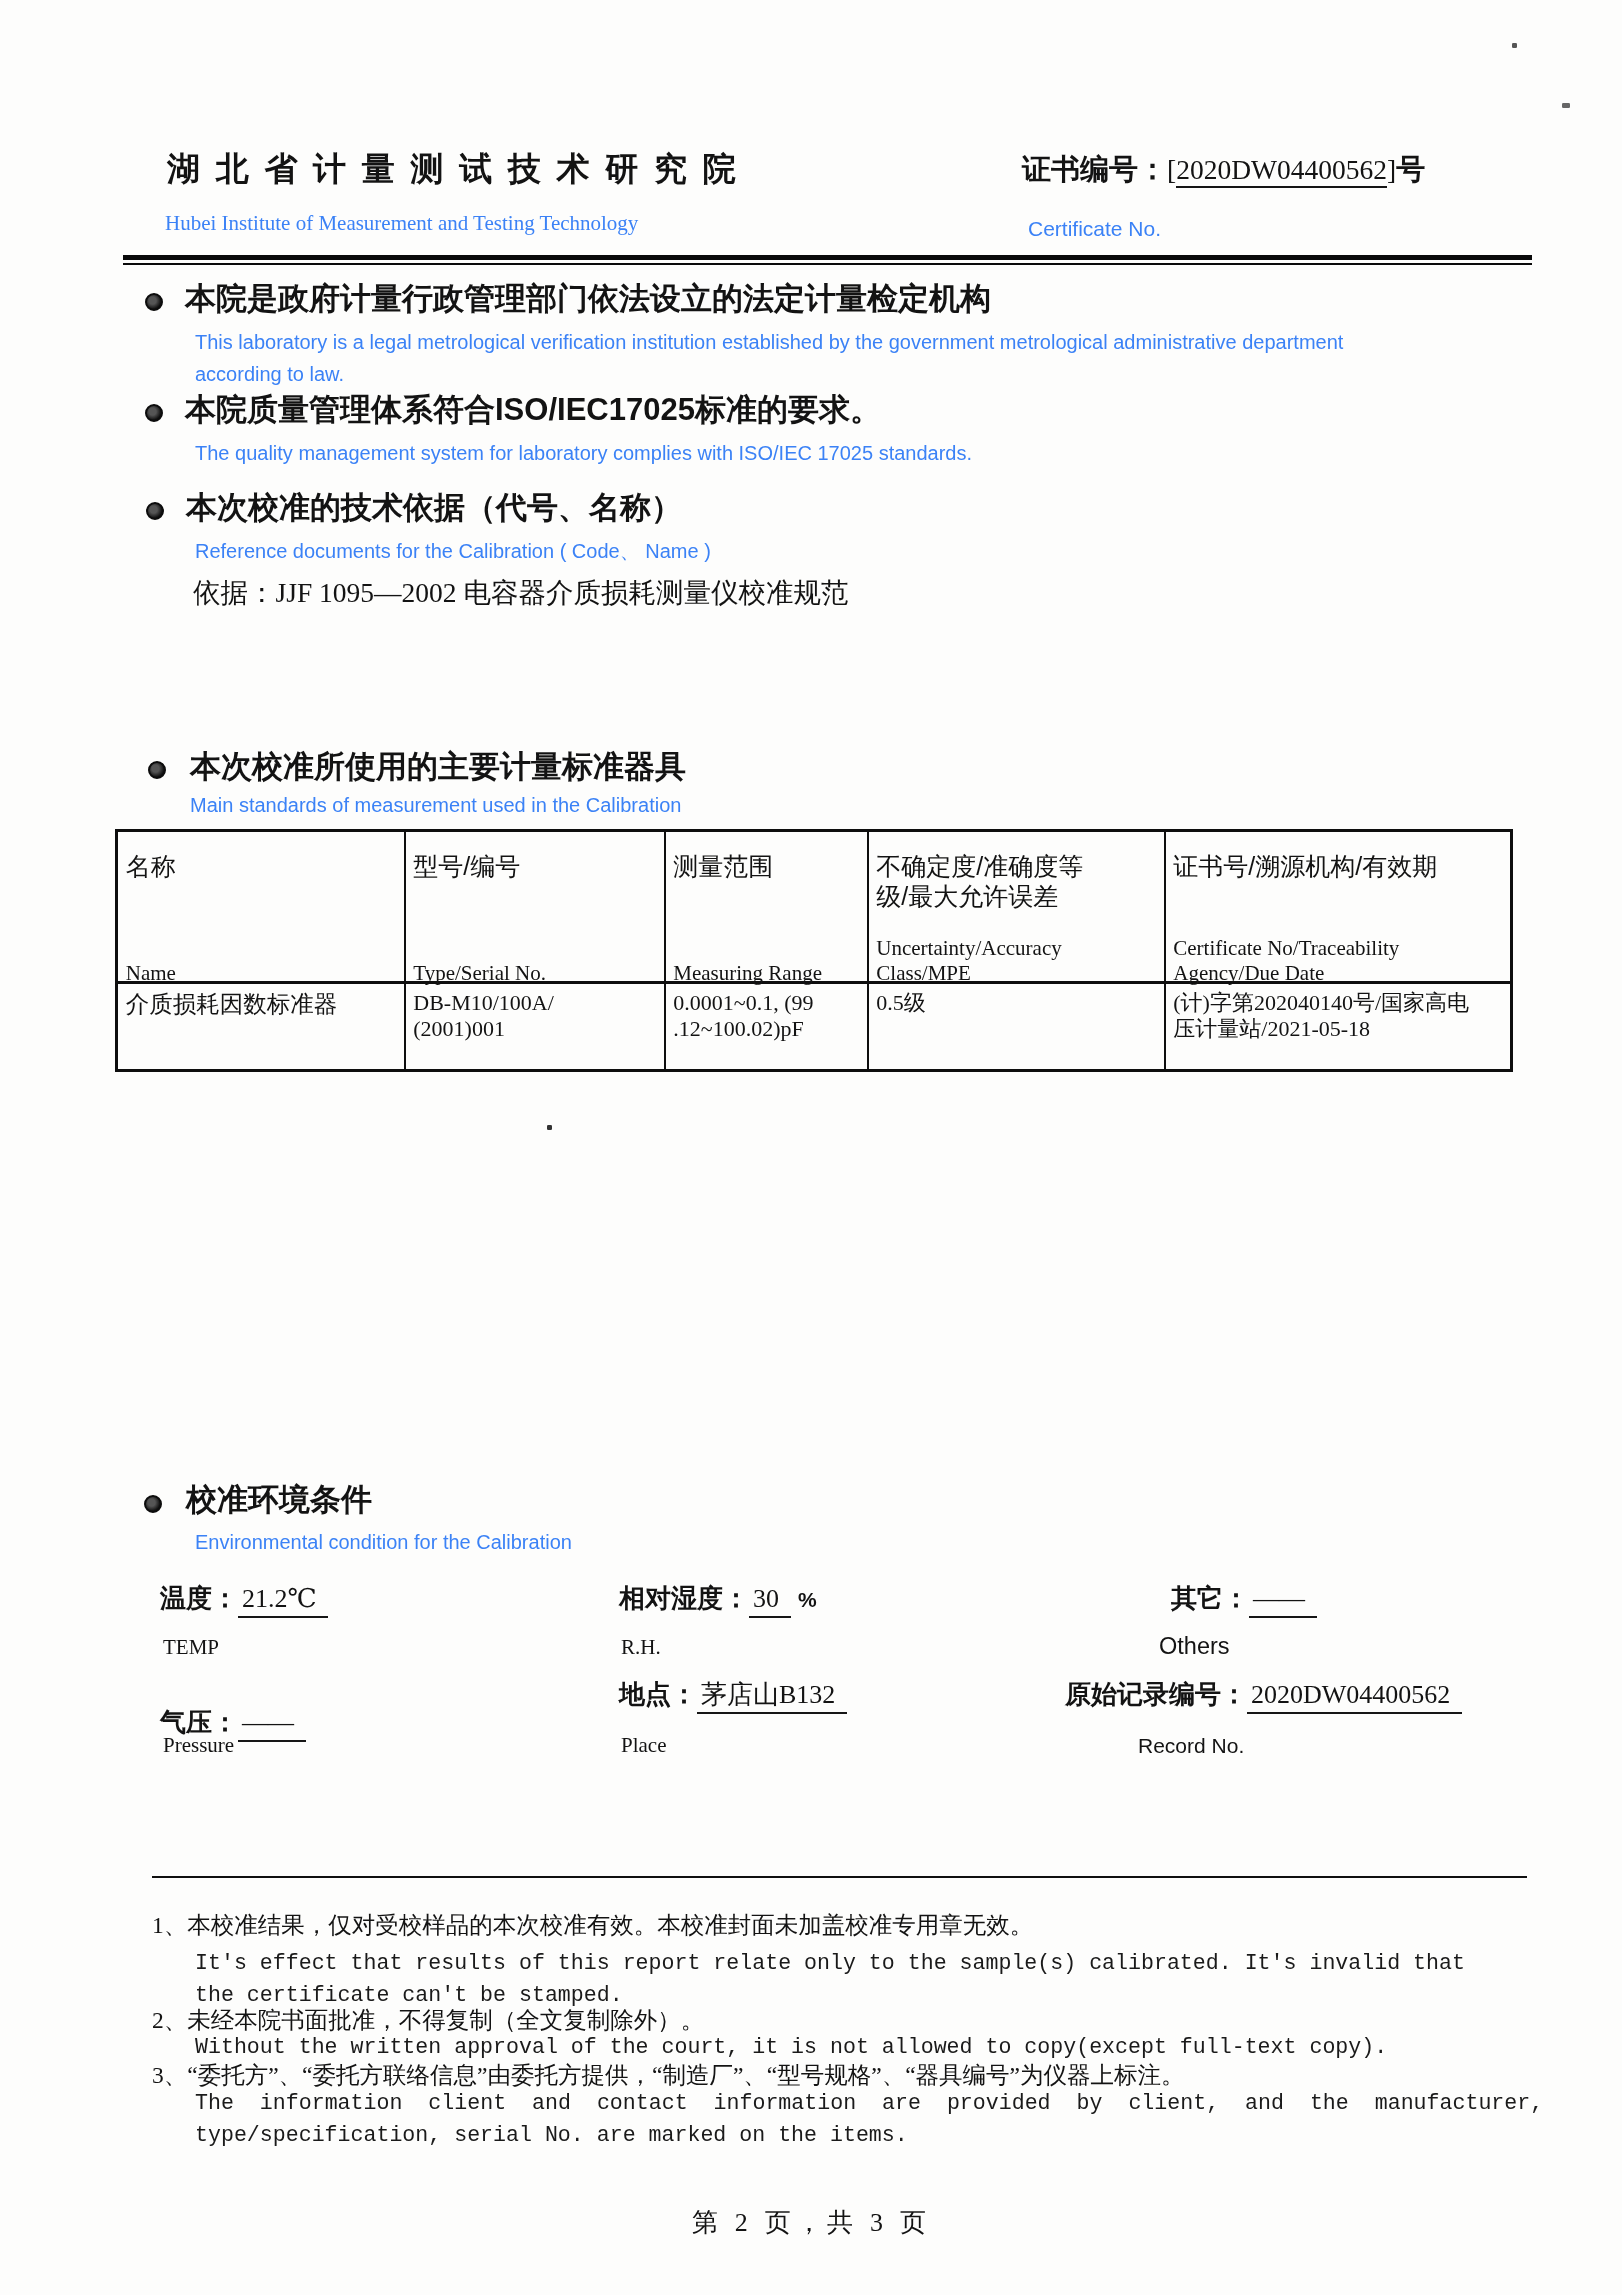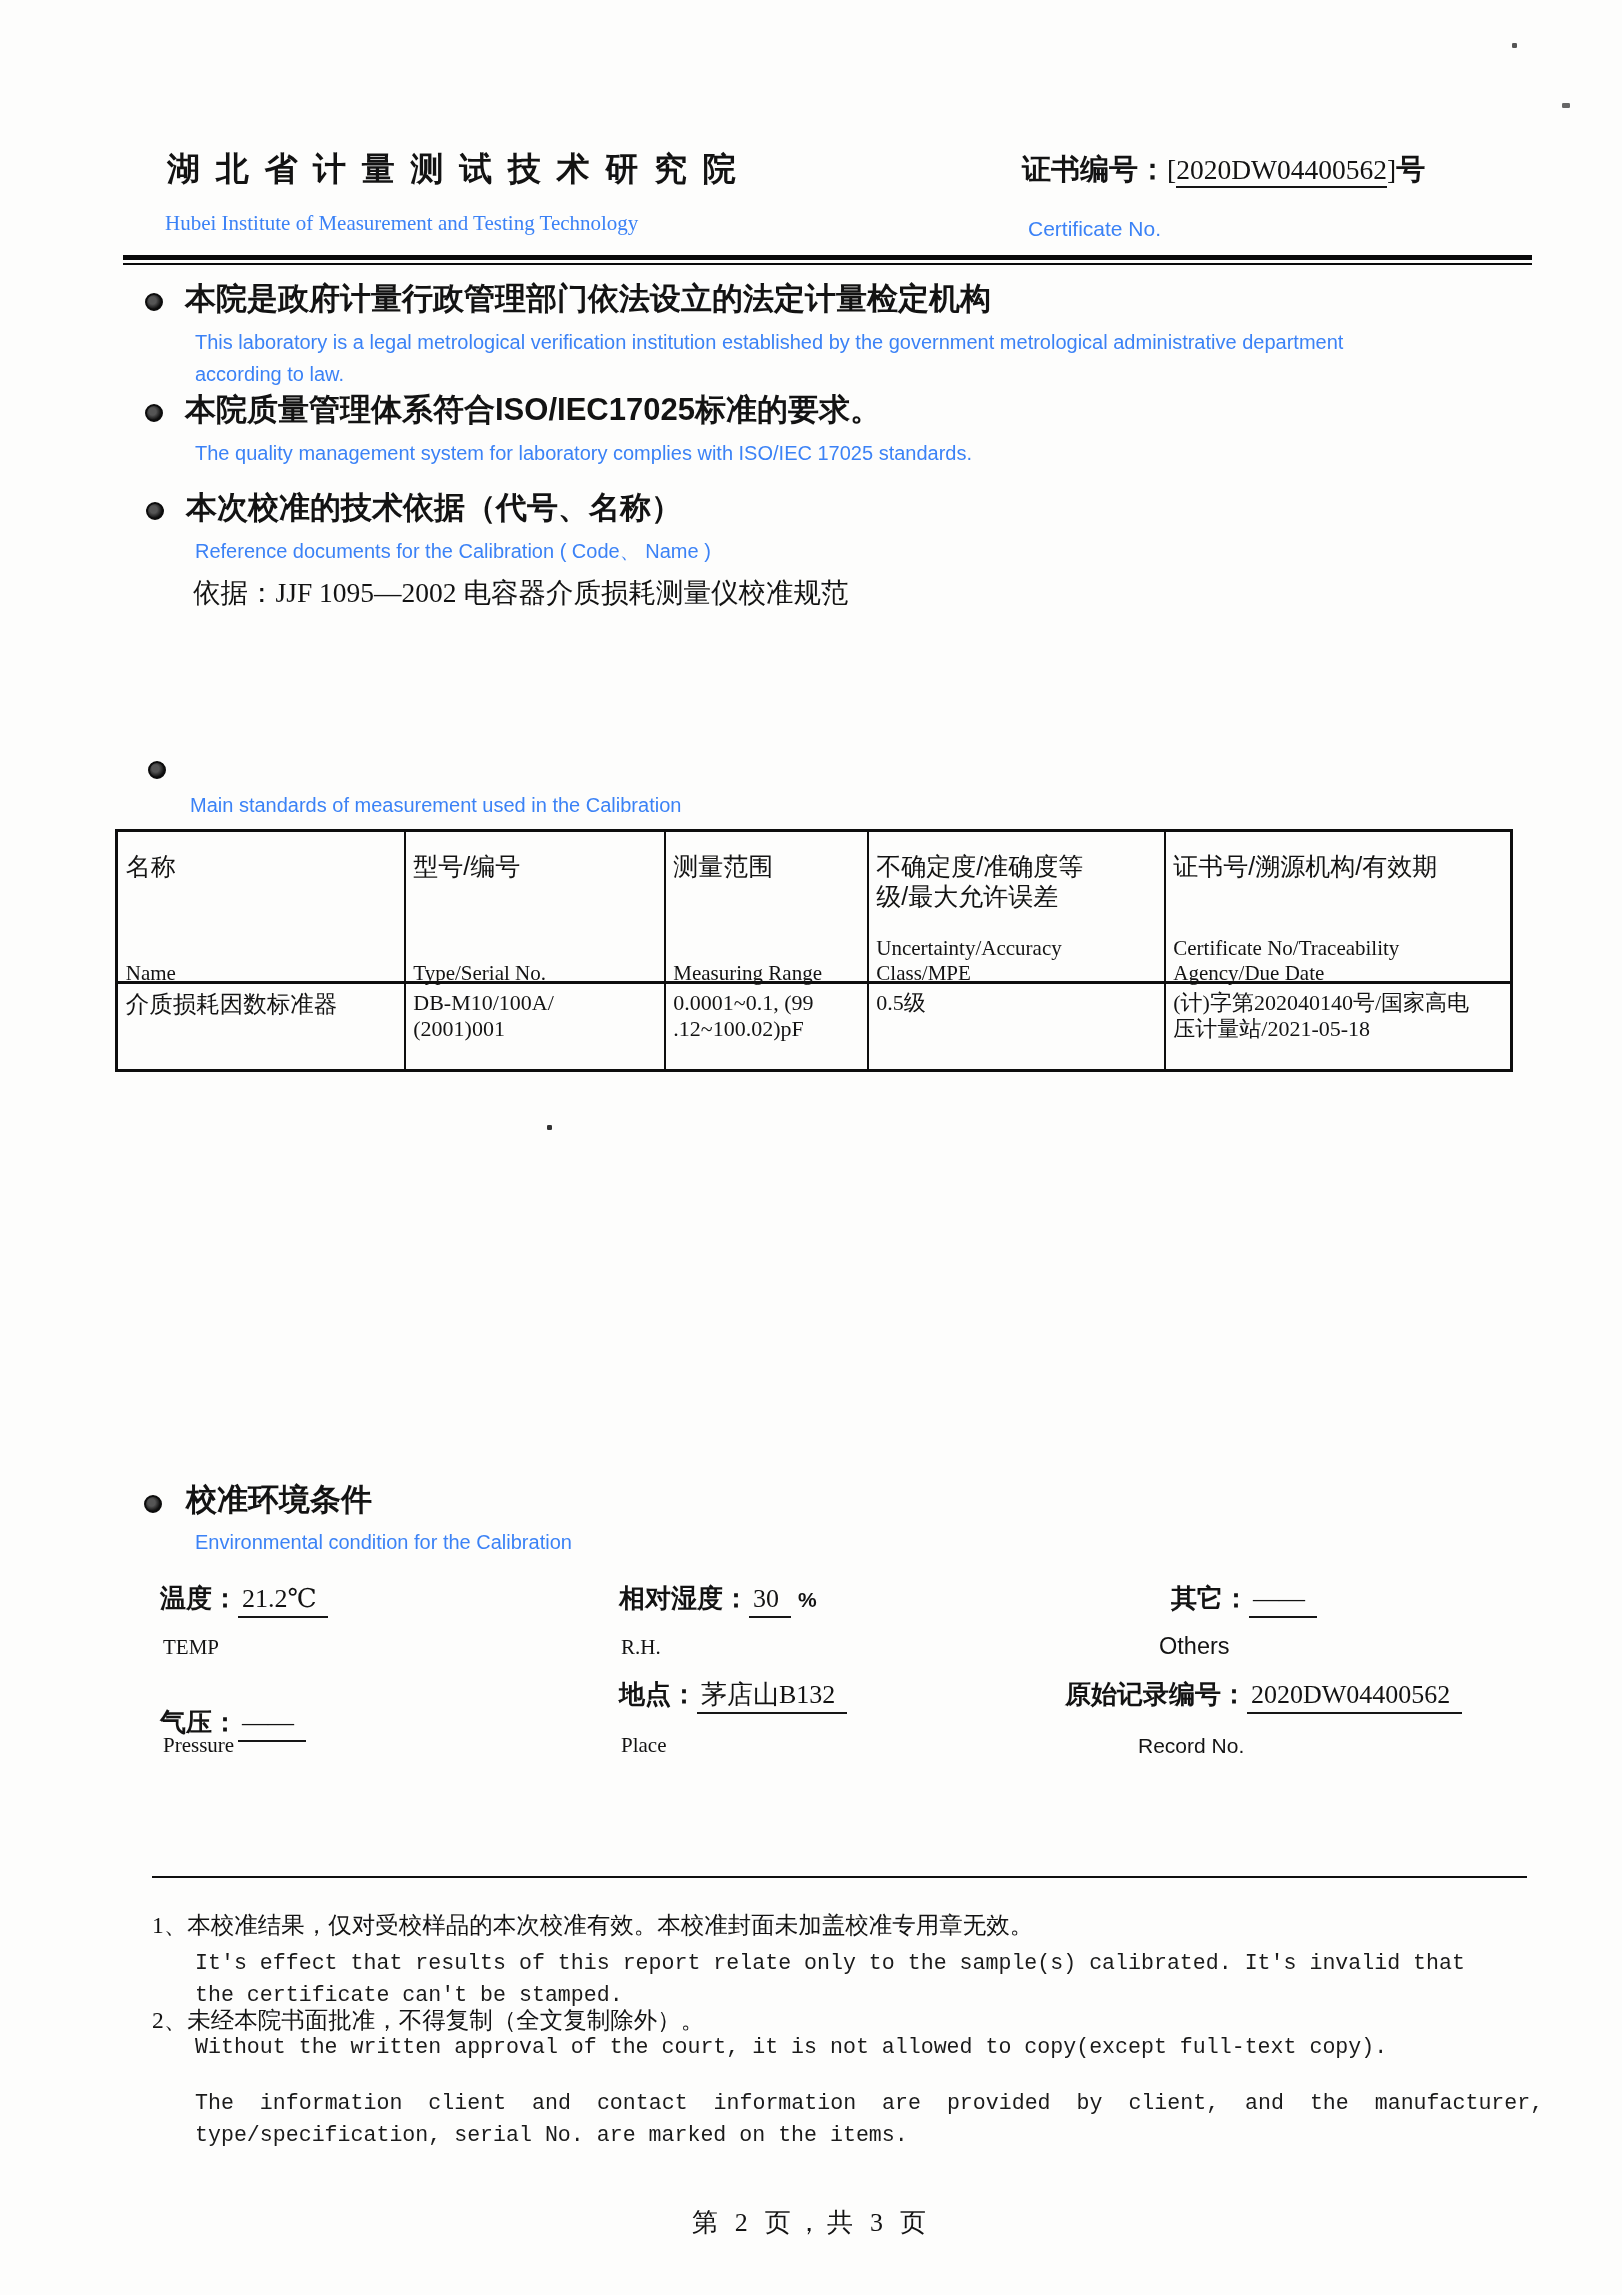--- a/index.html
+++ b/index.html
@@ -83,20 +83,21 @@
   <div class="abs bullet" style="left:145px;top:404px;"></div>
   <div class="abs cn-head" style="left:185px;top:391px;">本院质量管理体系符合ISO/IEC17025标准的要求。</div>
   <div class="abs en-sub" style="left:195px;top:441px;">The quality management system for laboratory complies with ISO/IEC 17025 standards.</div>
 
   <div class="abs bullet" style="left:146px;top:502px;"></div>
   <div class="abs cn-head" style="left:186px;top:489px;">本次校准的技术依据（代号、名称）</div>
   <div class="abs en-sub" style="left:195px;top:539px;">Reference documents for the Calibration ( Code、 Name )</div>
   <div class="abs basis serif" style="left:193px;top:576px;">依据：JJF 1095—2002 电容器介质损耗测量仪校准规范</div>
 
   <div class="abs bullet" style="left:148px;top:761px;"></div>
+  <div class="abs cn-head" style="left:190px;top:748px;">本次校准所使用的主要计量标准器具</div>
   <div class="abs en-sub" style="left:190px;top:793px;">Main standards of measurement used in the Calibration</div>
 
   <table class="std abs" style="left:115px;top:829px;">
     <colgroup>
       <col style="width:288px">
         <col style="width:260px">
         <col style="width:203px">
       <col style="width:297px">
         <col style="width:347px">
     </colgroup>
@@ -171,20 +172,21 @@
 
   <div class="abs rule-thin" style="left:152px;top:1876px;width:1375px;"></div>
 
   <div class="abs note-cn" style="left:152px;top:1911px;">1、本校准结果，仅对受校样品的本次校准有效。本校准封面未加盖校准专用章无效。</div>
   <div class="abs note-en" style="left:195px;top:1951px;">It's effect that results of this report relate only to the sample(s) calibrated. It's invalid that</div>
   <div class="abs note-en" style="left:195px;top:1983px;">the certificate can't be stamped.</div>
 
   <div class="abs note-cn" style="left:152px;top:2006px;">2、未经本院书面批准，不得复制（全文复制除外）。</div>
   <div class="abs note-en" style="left:195px;top:2035px;">Without the written approval of the court, it is not allowed to copy(except full-text copy).</div>
 
+  <div class="abs note-cn" style="left:152px;top:2061px;">3、“委托方”、“委托方联络信息”由委托方提供，“制造厂”、“型号规格”、“器具编号”为仪器上标注。</div>
   <div class="abs note-en wide" style="left:195px;top:2091px;">The information client and contact information are provided by client, and the manufacturer,</div>
   <div class="abs note-en" style="left:195px;top:2123px;">type/specification, serial No. are marked on the items.</div>
 
   <div class="abs footer" style="left:0;top:2207px;">第 2 页，共 3 页</div>
 
   <div class="speck" style="left:1512px;top:43px;width:4.6px;height:5.2px;"></div>
   <div class="speck" style="left:1562px;top:103px;width:7.8px;height:4.6px;background:#666;"></div>
   <div class="speck" style="left:547px;top:1125px;width:4.6px;height:5.2px;background:#333;"></div>
 
 </div>

